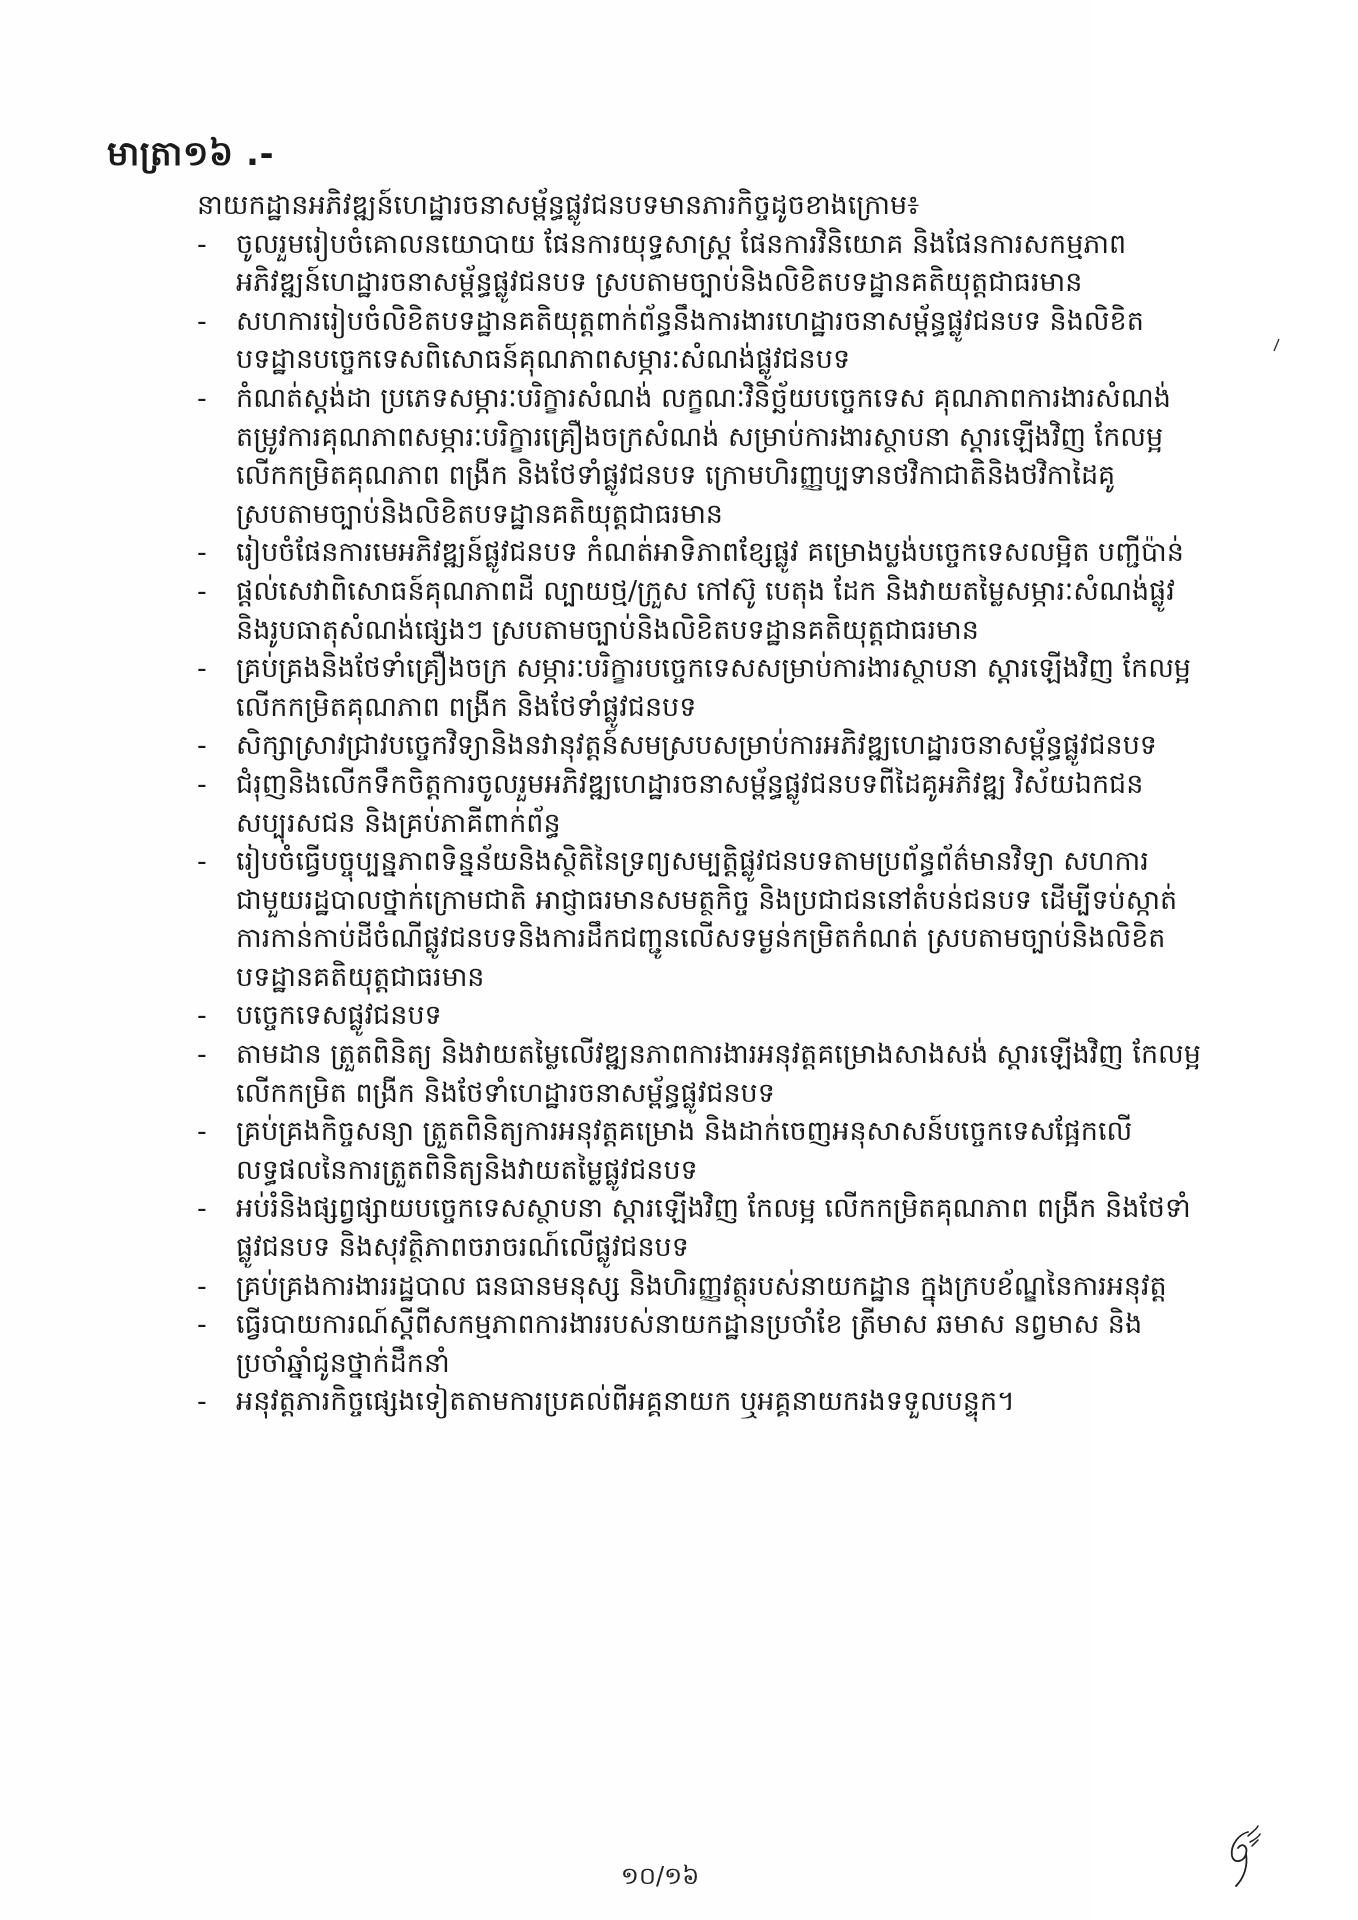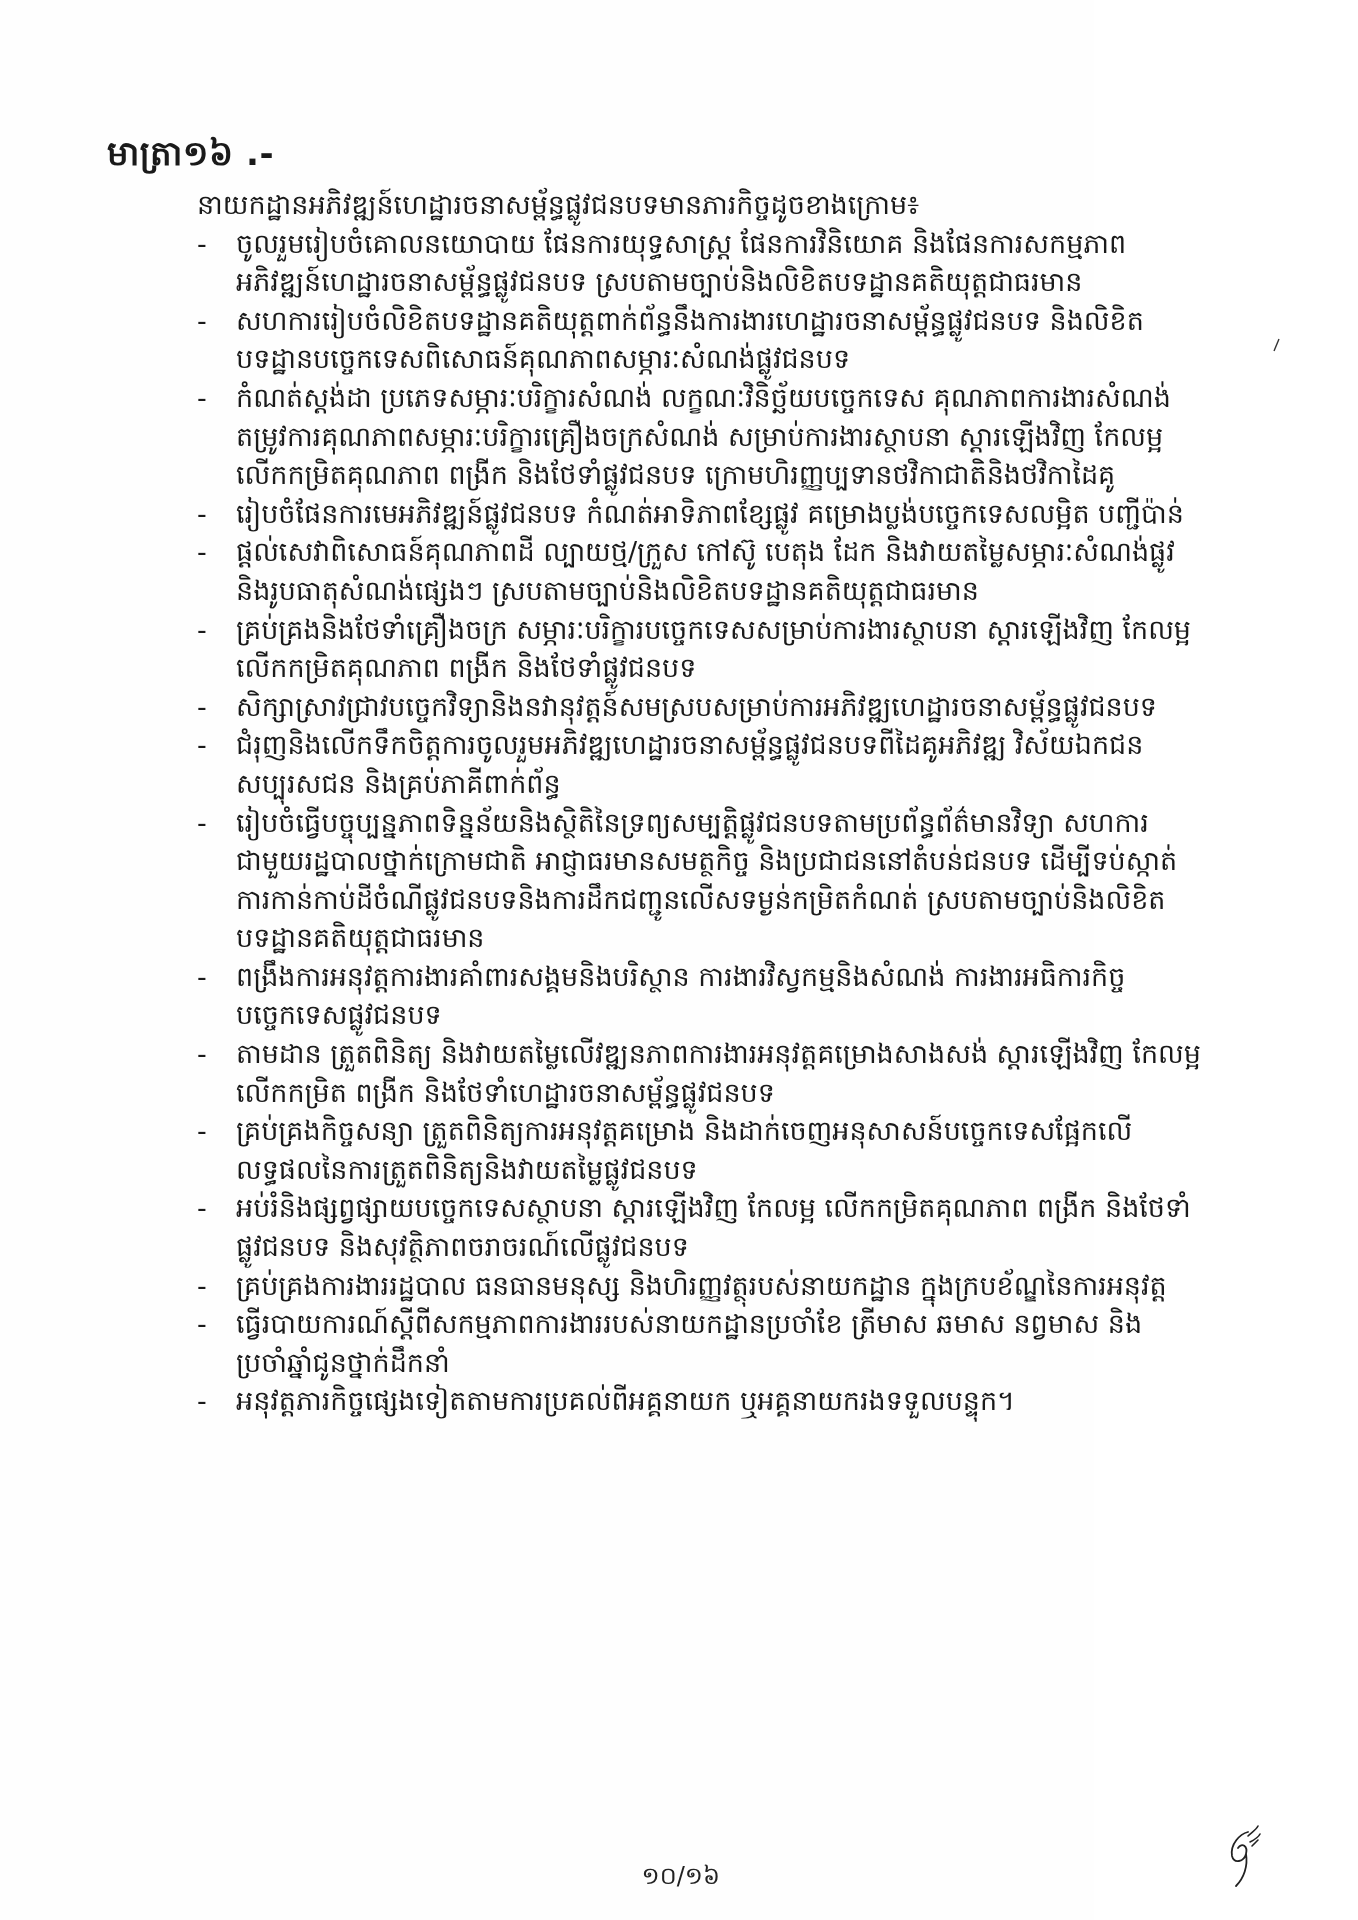--- a/index.html
+++ b/index.html
@@ -63,21 +63,21 @@
     .duty-item .line {
       display: block;
       white-space: nowrap;
       margin-left: 20px;
     }
     .page-number {
       position: absolute;
       left: 600px;
       top: 1858px;
       width: 120px;
-      text-align: right;
+      text-align: center;
       font-size: 24px;
       line-height: 36px;
       color: #222;
     }
     .signature {
       position: absolute;
       left: 1218px;
       top: 1822px;
       width: 50px;
       height: 70px;
@@ -110,20 +110,21 @@
       <li class="duty-item">
         <span class="dash">-</span>
         <span class="line">សហការរៀបចំលិខិតបទដ្ឋានគតិយុត្តពាក់ព័ន្ធនឹងការងារហេដ្ឋារចនាសម្ព័ន្ធផ្លូវជនបទ និងលិខិត</span>
         <span class="line">បទដ្ឋានបច្ចេកទេសពិសោធន៍គុណភាពសម្ភារៈសំណង់ផ្លូវជនបទ</span>
       </li>
       <li class="duty-item">
         <span class="dash">-</span>
         <span class="line">កំណត់ស្តង់ដា ប្រភេទសម្ភារៈបរិក្ខារសំណង់ លក្ខណៈវិនិច្ឆ័យបច្ចេកទេស គុណភាពការងារសំណង់</span>
         <span class="line">តម្រូវការគុណភាពសម្ភារៈបរិក្ខារគ្រឿងចក្រសំណង់ សម្រាប់ការងារស្ថាបនា ស្តារឡើងវិញ កែលម្អ</span>
         <span class="line">លើកកម្រិតគុណភាព ពង្រីក និងថែទាំផ្លូវជនបទ ក្រោមហិរញ្ញប្បទានថវិកាជាតិនិងថវិកាដៃគូ</span>
+        <span class="line">ស្របតាមច្បាប់និងលិខិតបទដ្ឋានគតិយុត្តជាធរមាន</span>
       </li>
       <li class="duty-item">
         <span class="dash">-</span>
         <span class="line">រៀបចំផែនការមេអភិវឌ្ឍន៍ផ្លូវជនបទ កំណត់អាទិភាពខ្សែផ្លូវ គម្រោងប្លង់បច្ចេកទេសលម្អិត បញ្ជីប៉ាន់</span>
       </li>
       <li class="duty-item">
         <span class="dash">-</span>
         <span class="line">ផ្តល់សេវាពិសោធន៍គុណភាពដី ល្បាយថ្ម/ក្រួស កៅស៊ូ បេតុង ដែក និងវាយតម្លៃសម្ភារៈសំណង់ផ្លូវ</span>
         <span class="line">និងរូបធាតុសំណង់ផ្សេងៗ ស្របតាមច្បាប់និងលិខិតបទដ្ឋានគតិយុត្តជាធរមាន</span>
       </li>
@@ -143,21 +144,20 @@
       </li>
       <li class="duty-item">
         <span class="dash">-</span>
         <span class="line">រៀបចំធ្វើបច្ចុប្បន្នភាពទិន្នន័យនិងស្ថិតិនៃទ្រព្យសម្បត្តិផ្លូវជនបទតាមប្រព័ន្ធព័ត៌មានវិទ្យា សហការ</span>
         <span class="line">ជាមួយរដ្ឋបាលថ្នាក់ក្រោមជាតិ អាជ្ញាធរមានសមត្ថកិច្ច និងប្រជាជននៅតំបន់ជនបទ ដើម្បីទប់ស្កាត់</span>
         <span class="line">ការកាន់កាប់ដីចំណីផ្លូវជនបទនិងការដឹកជញ្ជូនលើសទម្ងន់កម្រិតកំណត់ ស្របតាមច្បាប់និងលិខិត</span>
         <span class="line">បទដ្ឋានគតិយុត្តជាធរមាន</span>
       </li>
       <li class="duty-item">
         <span class="dash">-</span>
-        <span class="line">ពង្រឹងការអនុវត្តការងារគាំពារសង្គមនិងបរិស្ថាន ការងារវិស្វកម្មនិងសំណង់ ការងារអធិការកិច្ច</span>
         <span class="line">បច្ចេកទេសផ្លូវជនបទ</span>
       </li>
       <li class="duty-item">
         <span class="dash">-</span>
         <span class="line">តាមដាន ត្រួតពិនិត្យ និងវាយតម្លៃលើវឌ្ឍនភាពការងារអនុវត្តគម្រោងសាងសង់ ស្តារឡើងវិញ កែលម្អ</span>
         <span class="line">លើកកម្រិត ពង្រីក និងថែទាំហេដ្ឋារចនាសម្ព័ន្ធផ្លូវជនបទ</span>
       </li>
       <li class="duty-item">
         <span class="dash">-</span>
         <span class="line">គ្រប់គ្រងកិច្ចសន្យា ត្រួតពិនិត្យការអនុវត្តគម្រោង និងដាក់ចេញអនុសាសន៍បច្ចេកទេសផ្អែកលើ</span>

